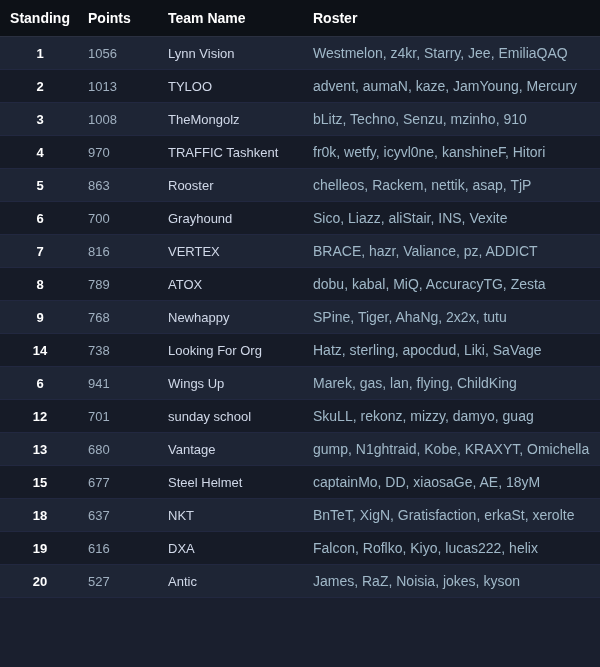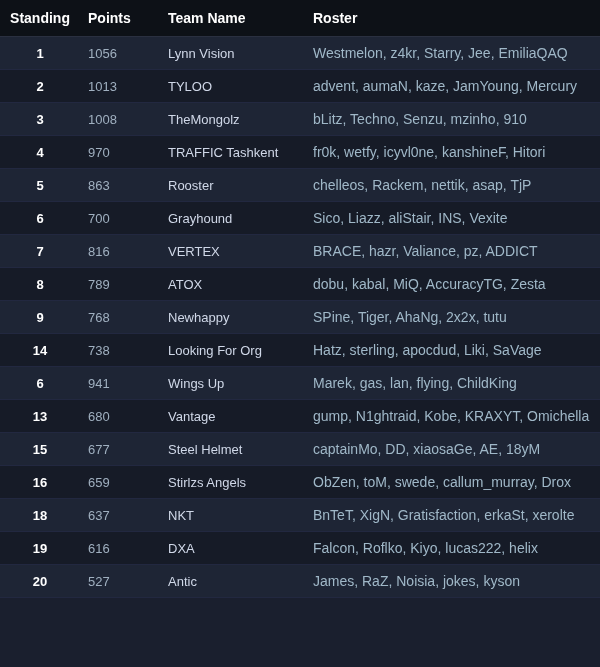--- a/index.html
+++ b/index.html
@@ -145,36 +145,36 @@
         <td>Looking For Org</td>
         <td>Hatz, sterling, apocdud, Liki, SaVage</td>
       </tr>
       <tr>
         <td>6</td>
         <td>941</td>
         <td>Wings Up</td>
         <td>Marek, gas, lan, flying, ChildKing</td>
       </tr>
       <tr>
+        <td>12</td>
+        <td>701</td>
+        <td>sunday school</td>
+        <td>SkuLL, rekonz, mizzy, damyo, guag</td>
+      </tr>
+      <tr>
         <td>13</td>
         <td>680</td>
         <td>Vantage</td>
         <td>gump, N1ghtraid, Kobe, KRAXYT, Omichella</td>
       </tr>
       <tr>
         <td>15</td>
         <td>677</td>
         <td>Steel Helmet</td>
         <td>captainMo, DD, xiaosaGe, AE, 18yM</td>
-      </tr>
-      <tr>
-        <td>16</td>
-        <td>659</td>
-        <td>Stirlzs Angels</td>
-        <td>ObZen, toM, swede, callum_murray, Drox</td>
       </tr>
       <tr>
         <td>18</td>
         <td>637</td>
         <td>NKT</td>
         <td>BnTeT, XigN, Gratisfaction, erkaSt, xerolte</td>
       </tr>
       <tr>
         <td>19</td>
         <td>616</td>

